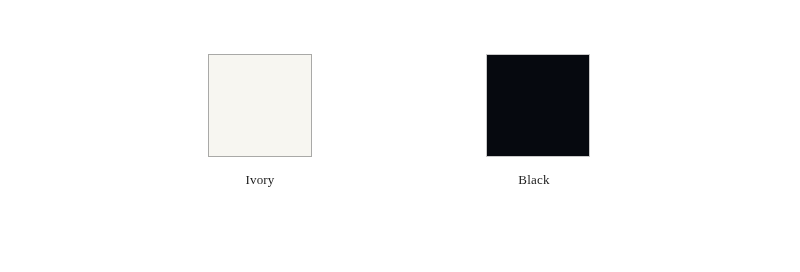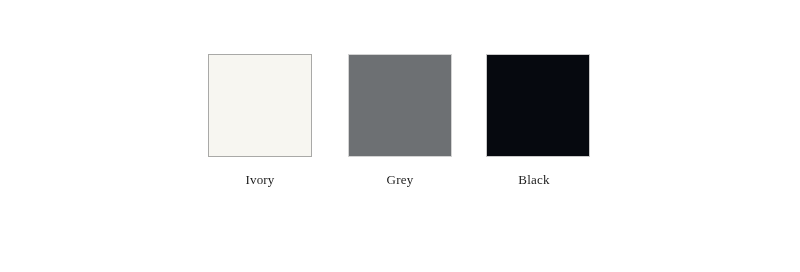--- a/index.html
+++ b/index.html
@@ -54,23 +54,19 @@
 </head>
 <body style="width: 800px; height: 272px; background: rgb(255, 255, 255);">
 
 <div id="palette-board" style="width: 800px; height: 272px; background: rgb(255, 255, 255);">
 
   <div class="swatch-group" id="group-ivory" style="left: 208px; top: 54px; width: 104px;">
     <div class="swatch-chip" style="background:#f7f6f1;border:1px solid #a9a9a7;width:104px;height:103px;"></div>
     <div class="swatch-label">Ivory</div>
   </div>
 
-  <div class="swatch-group" id="group-grey" style="left: 348px; top: 54px; width: 104px;">
-    <div class="swatch-chip" style="background:#6d7073;border:1px solid #d3d3d3;width:104px;height:103px;"></div>
-    <div class="swatch-label">Grey</div>
-  </div>
 
   <div class="swatch-group" id="group-black" style="left: 486px; top: 54px; width: 96px;">
     <div class="swatch-chip" style="background:#06090f;border:1px solid #c9c9c9;width:104px;height:103px;"></div>
     <div class="swatch-label">Black</div>
   </div>
 
 </div>
 
 </body></html>

